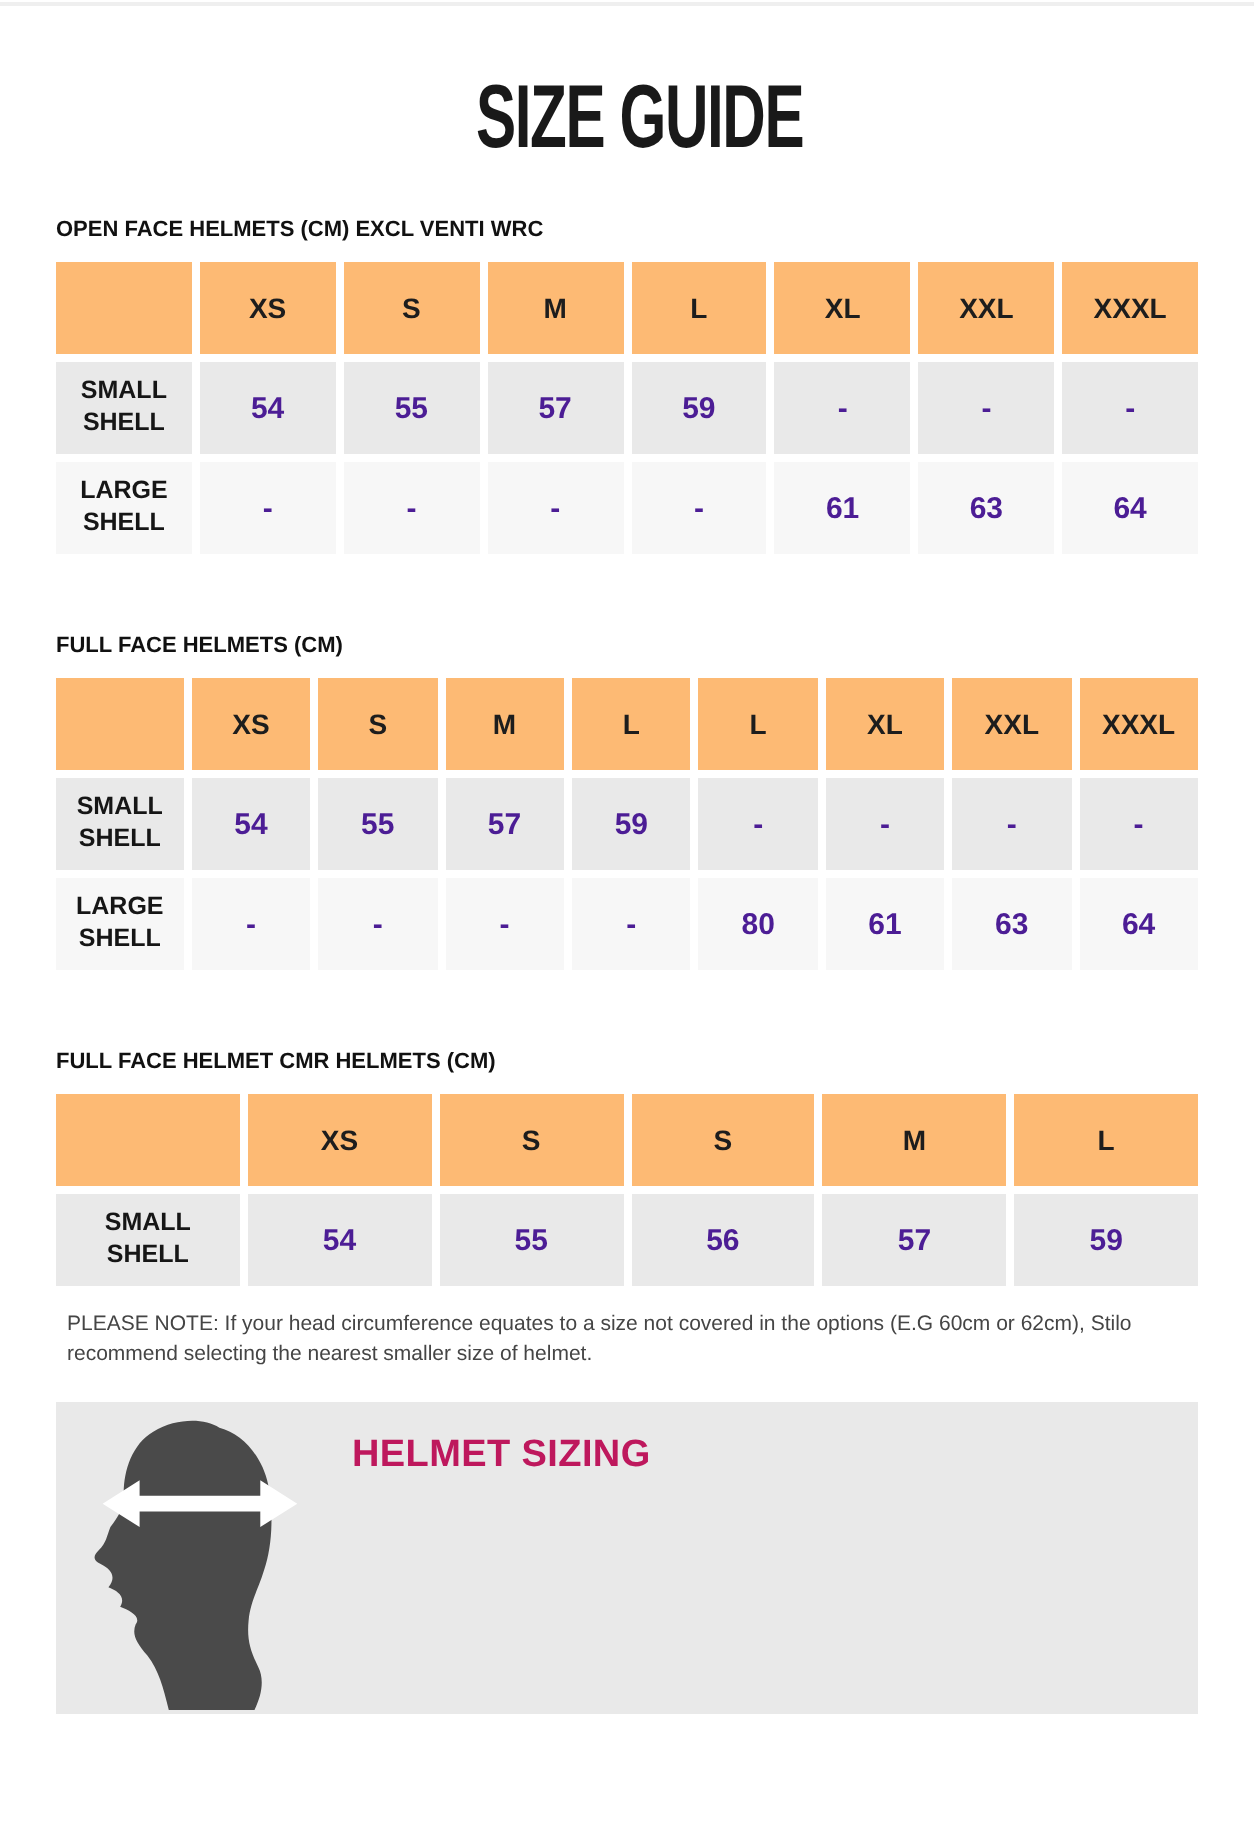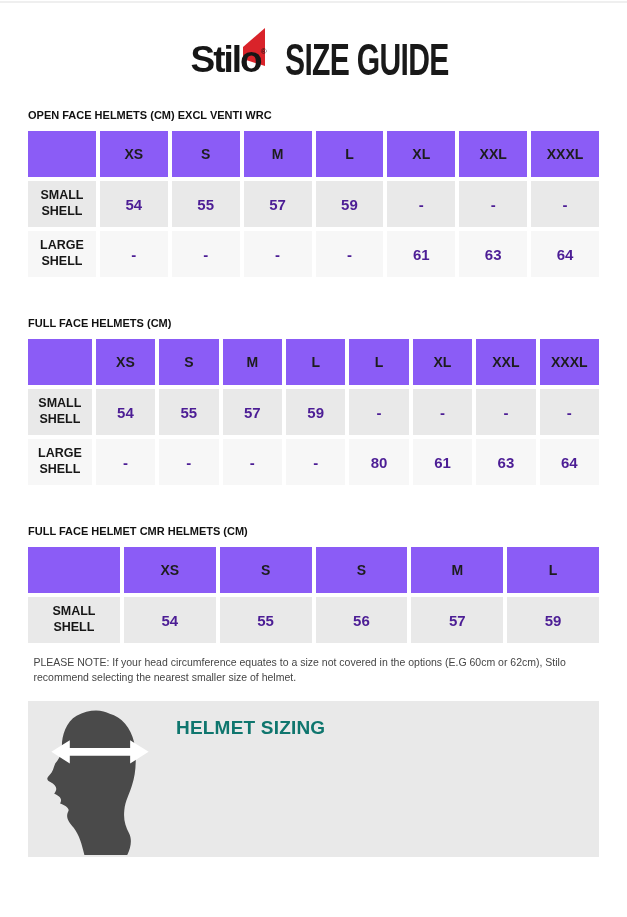--- a/index.html
+++ b/index.html
@@ -32,56 +32,50 @@
   }
 
   
   .tbl-title { font-size: 11px; font-weight: bold; color: #111; margin: 40px 0 10px; letter-spacing: 0; }
   .tablewrap:first-of-type .tbl-title { margin-top: 24px; }
   .tbl { display: grid; gap: 4px; background: #ffffff; }
   .cell {
     height: 46px; display: flex; align-items: center; justify-content: center;
     font-weight: bold; text-align: center;
   }
-  .cell.head { background: #8b5cf6; font-size: 14px; color: #1d1d1d; }
+  .cell.head { background: #fdba74; font-size: 14px; color: #1d1d1d; }
   .cell.data { font-size: 15px; color: #4c1d95; }
   .cell.label { font-size: 12.5px; line-height: 1.25; padding: 0 10px; color: #161616; }
   .row-odd  { background: #e9e9e9; }
   .row-even { background: #f7f7f7; }
 
   
   .note {
     margin: 12px auto 0; max-width: 560px; text-align: left;
     font-size: 10.5px; line-height: 1.45; color: #454545;
   }
 
   
   .sizing-panel {
     position: relative; margin-top: 16px; height: 156px;
     background: #e9e9e9; overflow: hidden;
   }
   .head-svg { position: absolute; left: 14px; top: 8px; width: 114px; height: 146px; }
   .sizing-text { margin-left: 148px; padding: 16px 16px 0 0; }
-  .sizing-heading { font-size: 19px; font-weight: bold; color: #0f766e; letter-spacing: 0.2px; margin-bottom: 9px; }
+  .sizing-heading { font-size: 19px; font-weight: bold; color: #be185d; letter-spacing: 0.2px; margin-bottom: 9px; }
   .sizing-body { font-size: 13.8px; line-height: 1.95; color: #555; }
 </style>
 </head>
 <body>
 
 <div class="topline"></div>
 
 <div class="content">
 
   <header class="brand-row">
-    <div class="logo">
-      <svg class="logo-flag" viewBox="0 0 26 42" preserveAspectRatio="none">
-        <polygon points="0,19 22,0 22,38 0,31" fill="#d9232a"></polygon>
-      </svg>
-      <span class="logo-text">Stilo</span><span class="logo-reg">®</span>
-    </div>
     <div class="title-wrap">
       <h1 class="page-title">SIZE GUIDE</h1>
     </div>
   </header>
 
   <main>
     <section class="tablewrap">
         <div class="tbl-title">OPEN FACE HELMETS (CM) EXCL VENTI WRC</div>
         <div class="tbl" style="grid-template-columns: repeat(8, 1fr);">
           <div class="cell head"></div>

